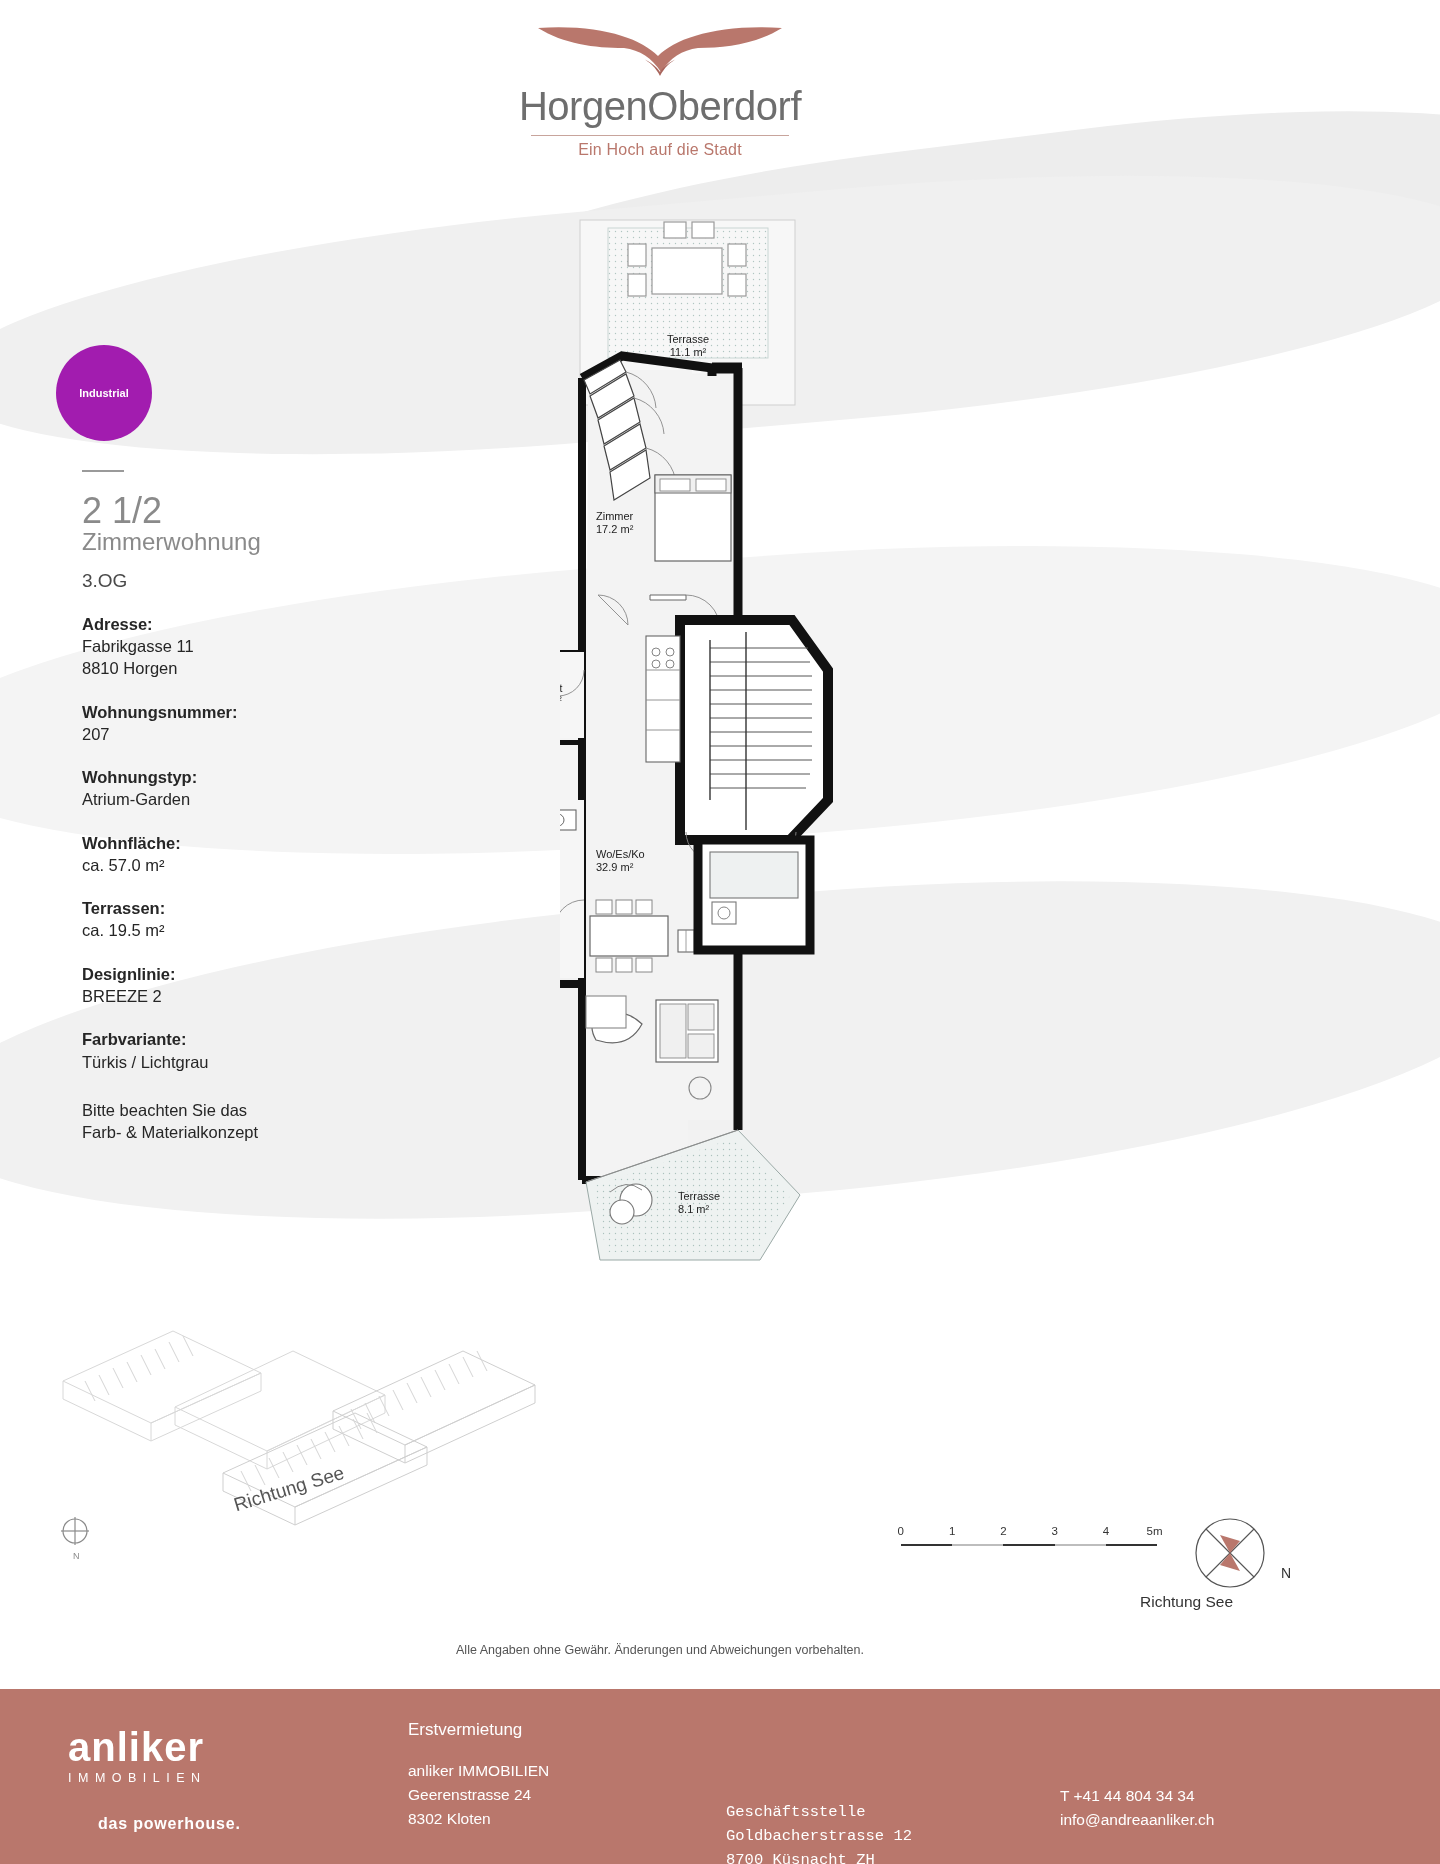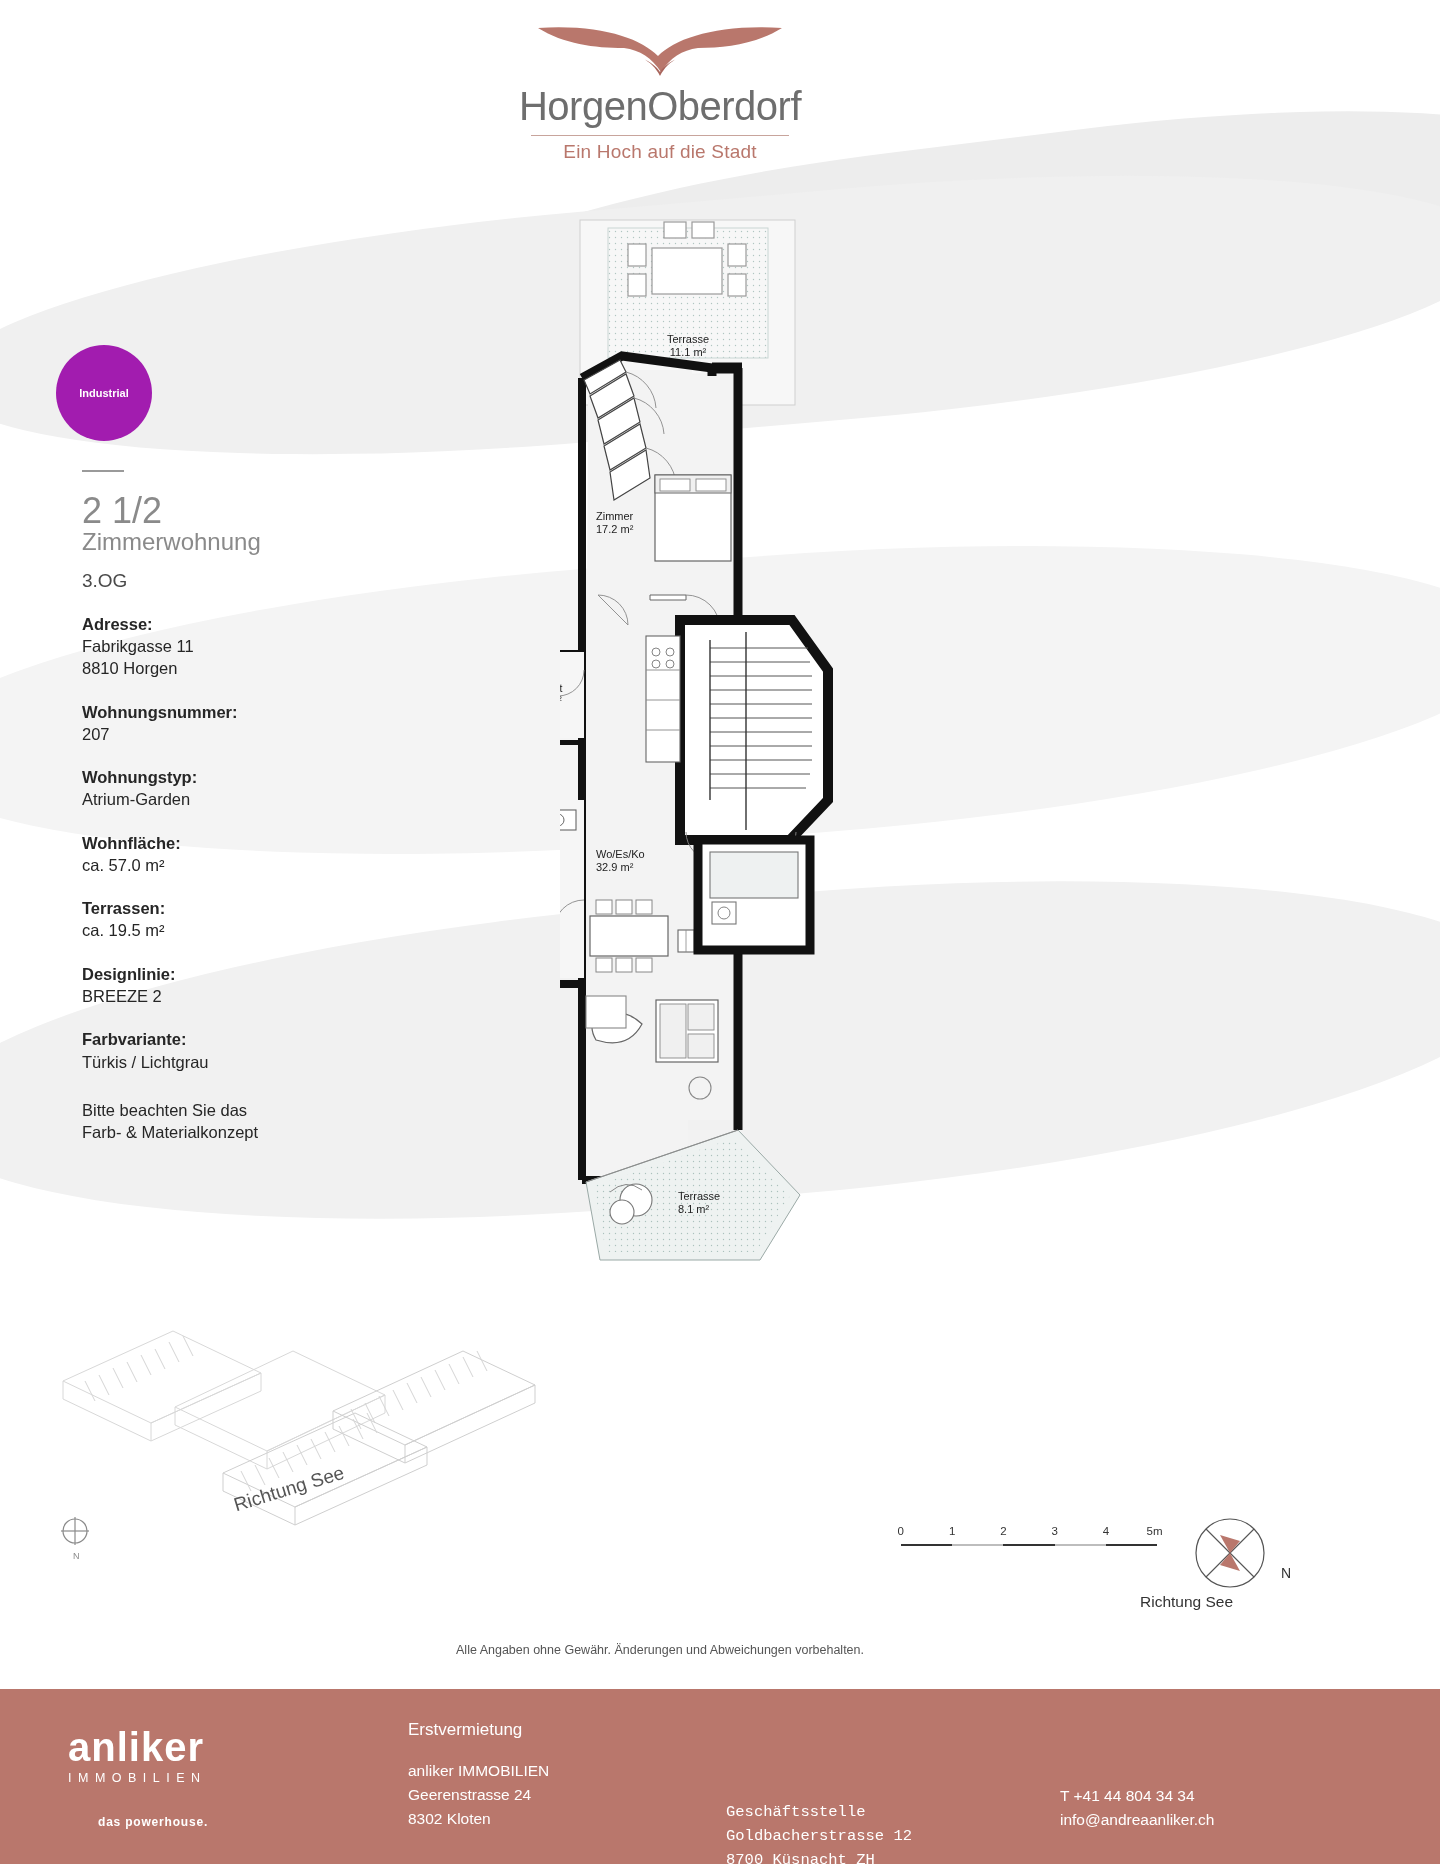--- a/index.html
+++ b/index.html
@@ -45,21 +45,21 @@
     text-align: center; z-index: 20;
   }
   .logo-bird { display: block; margin: 0 auto 2px; }
   .logo-title {
     font-size: 40px; color: #6e6e6e; letter-spacing: -0.5px;
     font-family: "Liberation Sans", sans-serif;
   }
   .logo-rule {
     width: 258px; height: 1px; background: #c8a49c; margin: 6px auto 5px;
   }
-  .logo-sub { font-size: 19px; color: #b9776c; letter-spacing: 0.2px; }
+  .logo-sub { font-size: 16px; color: #b9776c; letter-spacing: 0.2px; }
 
   
   .badge {
     position: absolute; left: 56px; top: 345px;
     width: 96px; height: 96px; border-radius: 50%;
     background: #a21caf; color: #ffffff;
     display: flex; align-items: center; justify-content: center;
     font-size: 11px; font-weight: bold; z-index: 12;
   }
   .info { position: absolute; left: 82px; top: 470px; width: 330px; z-index: 12; }
@@ -102,21 +102,21 @@
   }
 
   
   .footer {
     position: absolute; left: 0; bottom: 0; width: 1440px; height: 175px;
     background: #b9776c; color: #fff; z-index: 20;
   }
   .footer-logo { position: absolute; left: 68px; top: 38px; width: 240px; }
   .anliker { font-size: 40px; font-weight: bold; letter-spacing: 1px; line-height: 1; }
   .immobilien { font-size: 12.5px; letter-spacing: 6.5px; margin-top: 4px; }
-  .powerhouse { font-size: 12px; font-weight: bold; letter-spacing: 0.8px; margin-top: 30px; margin-left: 30px; }
+  .powerhouse { font-size: 16px; font-weight: bold; letter-spacing: 0.8px; margin-top: 30px; margin-left: 30px; }
   .f-col { position: absolute; font-size: 15.5px; line-height: 1.55; }
   .f-head { font-size: 17px; margin-bottom: 16px; }
   .f1 { left: 408px; top: 28px; }
   .f2 { left: 726px; top: 111px; font-family: Liberation Mono, monospace; }
   .f3 { left: 1060px; top: 95px; }
 </style>
 </head>
 <body>
 
 <div class="page">

